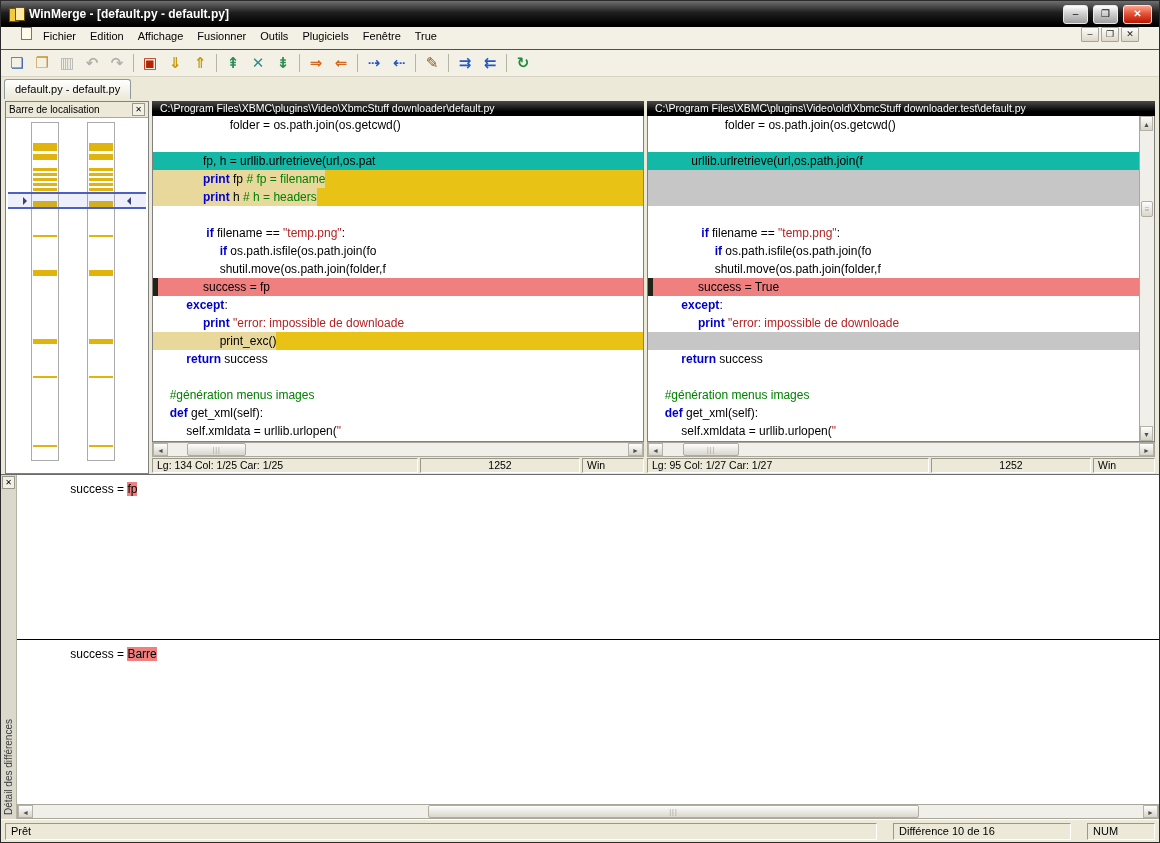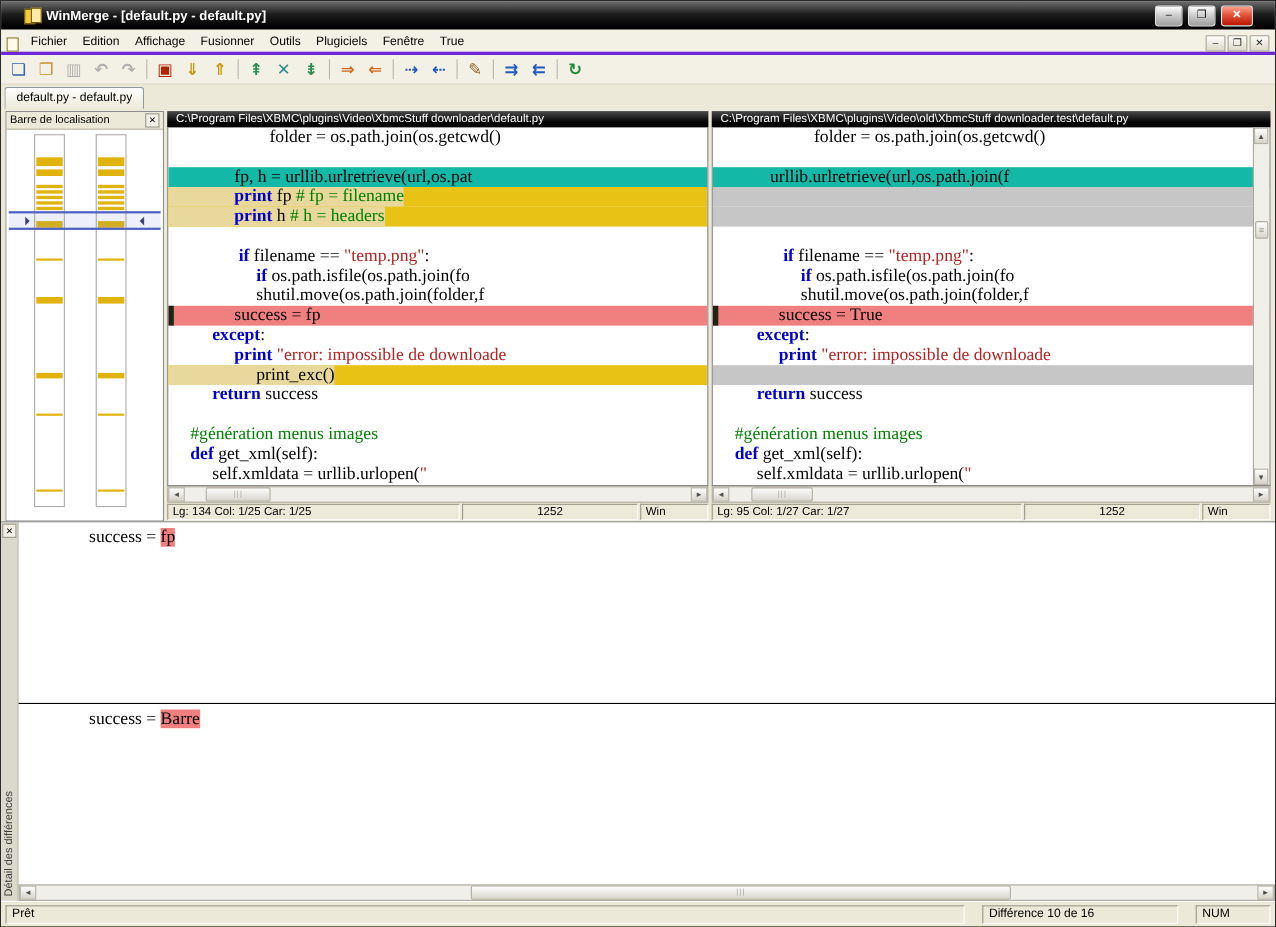--- a/index.html
+++ b/index.html
@@ -2,31 +2,31 @@
 <html><head>
 <meta charset="utf-8">
 <style>
   *{box-sizing:border-box;margin:0;padding:0}
   html,body{width:1160px;height:843px;overflow:hidden;background:#ece9d8;
     font-family:"Liberation Sans",sans-serif;}
   .window{width:1160px;height:843px;border:1px solid #2b2b2b;display:flex;flex-direction:column;background:#ece9d8}
 
   
   .titlebar{height:26px;flex:0 0 auto;background:linear-gradient(#6f6f6f,#1e1e1e 45%,#000 92%);
-    display:flex;align-items:center;padding:0 20px;gap:5px}
+    display:flex;align-items:center;padding:0 7px;gap:5px}
   .app-icon{width:16px;height:16px;position:relative;flex:0 0 auto}
   .app-icon::before{content:'';position:absolute;left:1px;top:2px;width:8px;height:12px;background:#f3c93d;border:1px solid #6d5200}
   .app-icon::after{content:'';position:absolute;left:7px;top:1px;width:8px;height:12px;background:#ffe9a6;border:1px solid #6d5200}
   .titlebar .title{color:#fff;font-weight:bold;font-size:12px;flex:1;white-space:nowrap;overflow:hidden}
   .tb-btn{width:25px;height:19px;border:1px solid #e9e9e9;border-radius:3px;font-size:10px;line-height:16px;
     text-align:center;color:#111;background:linear-gradient(#fefefe,#cfcfcf 45%,#9f9f9f);cursor:default}
   .tb-btn.close{background:linear-gradient(#ffa38e,#e3543a 45%,#b81500);color:#fff;width:29px;font-weight:bold}
 
   
-  .menubar{height:23px;flex:0 0 auto;background:#f3f1e6;display:flex;align-items:flex-end;padding:0 3px;border-bottom:3px solid #6d28d9}
+  .menubar{height:23px;flex:0 0 auto;background:#f3f1e6;display:flex;align-items:flex-start;padding:0 18px;border-bottom:1px solid #6d28d9}
   .mdi-doc{width:11px;height:13px;background:#fffbe8;border:1px solid #8a7a30;margin:0 4px 0 2px}
   .menu-item{font-size:11px;color:#000;padding:3px 7px;cursor:default}
   .mdi-buttons{margin-left:auto;display:flex;gap:2px;padding-right:2px}
   .mdi-btn{width:18px;height:15px;font-size:9px;line-height:13px;text-align:center;color:#222;
     background:linear-gradient(#fdfdfa,#dcd8c8);border:1px solid #a9a494;border-radius:1px}
 
   
   .toolbar{height:27px;flex:0 0 auto;background:#f3f1e6;display:flex;align-items:center;padding:1px 4px;gap:1px;border-bottom:1px solid #d8d4c4}
   .tool-btn{width:24px;height:23px;display:flex;align-items:center;justify-content:center;
     font-family:"DejaVu Sans",sans-serif;font-size:15px;font-weight:bold;background:transparent;border:1px solid transparent;cursor:default}
@@ -51,21 +51,21 @@
   .loc-band::before{content:'';position:absolute;left:15px;top:50%;margin-top:-4px;border:4px solid transparent;border-left-color:#39407a}
   .loc-band::after{content:'';position:absolute;right:15px;top:50%;margin-top:-4px;border:4px solid transparent;border-right-color:#39407a}
 
   .file-pane{display:flex;flex-direction:column;min-width:0}
   .file-pane.left{width:492px;flex:0 0 auto}
   .file-pane.right{flex:1}
   .pane-header{height:15px;flex:0 0 auto;background:linear-gradient(#4b4b4b,#000 70%);color:#fff;font-size:10.5px;
     line-height:15px;padding:0 8px;white-space:nowrap;overflow:hidden}
   .code-area{flex:1;background:#fff;border:1px solid #808080;border-top:none;position:relative;overflow:hidden}
 
-  .code-row{height:18px;position:relative;white-space:pre;font-family:Liberation Serif, serif;font-size:16px;line-height:18px;color:#000}
+  .code-row{height:18px;position:relative;white-space:pre;font-family:Liberation Sans, sans-serif;font-size:12px;line-height:18px;color:#000}
   .code-text{display:inline-block;height:18px}
   .bg-diff{background:#14b8a6}
   .bg-word{background:#e8c214}
   .bg-word .code-text{background:#e8d89c}
   .bg-sel{background:#f08080}
   .bg-sel::before{content:'';position:absolute;left:0;top:0;width:5px;height:18px;background:#1f2416}
   .bg-filler{background:#c6c6c6}
   .tok-p{color:#000}
   .tok-k{color:#0000cc;font-weight:bold}
   .tok-s{color:#b22222}

